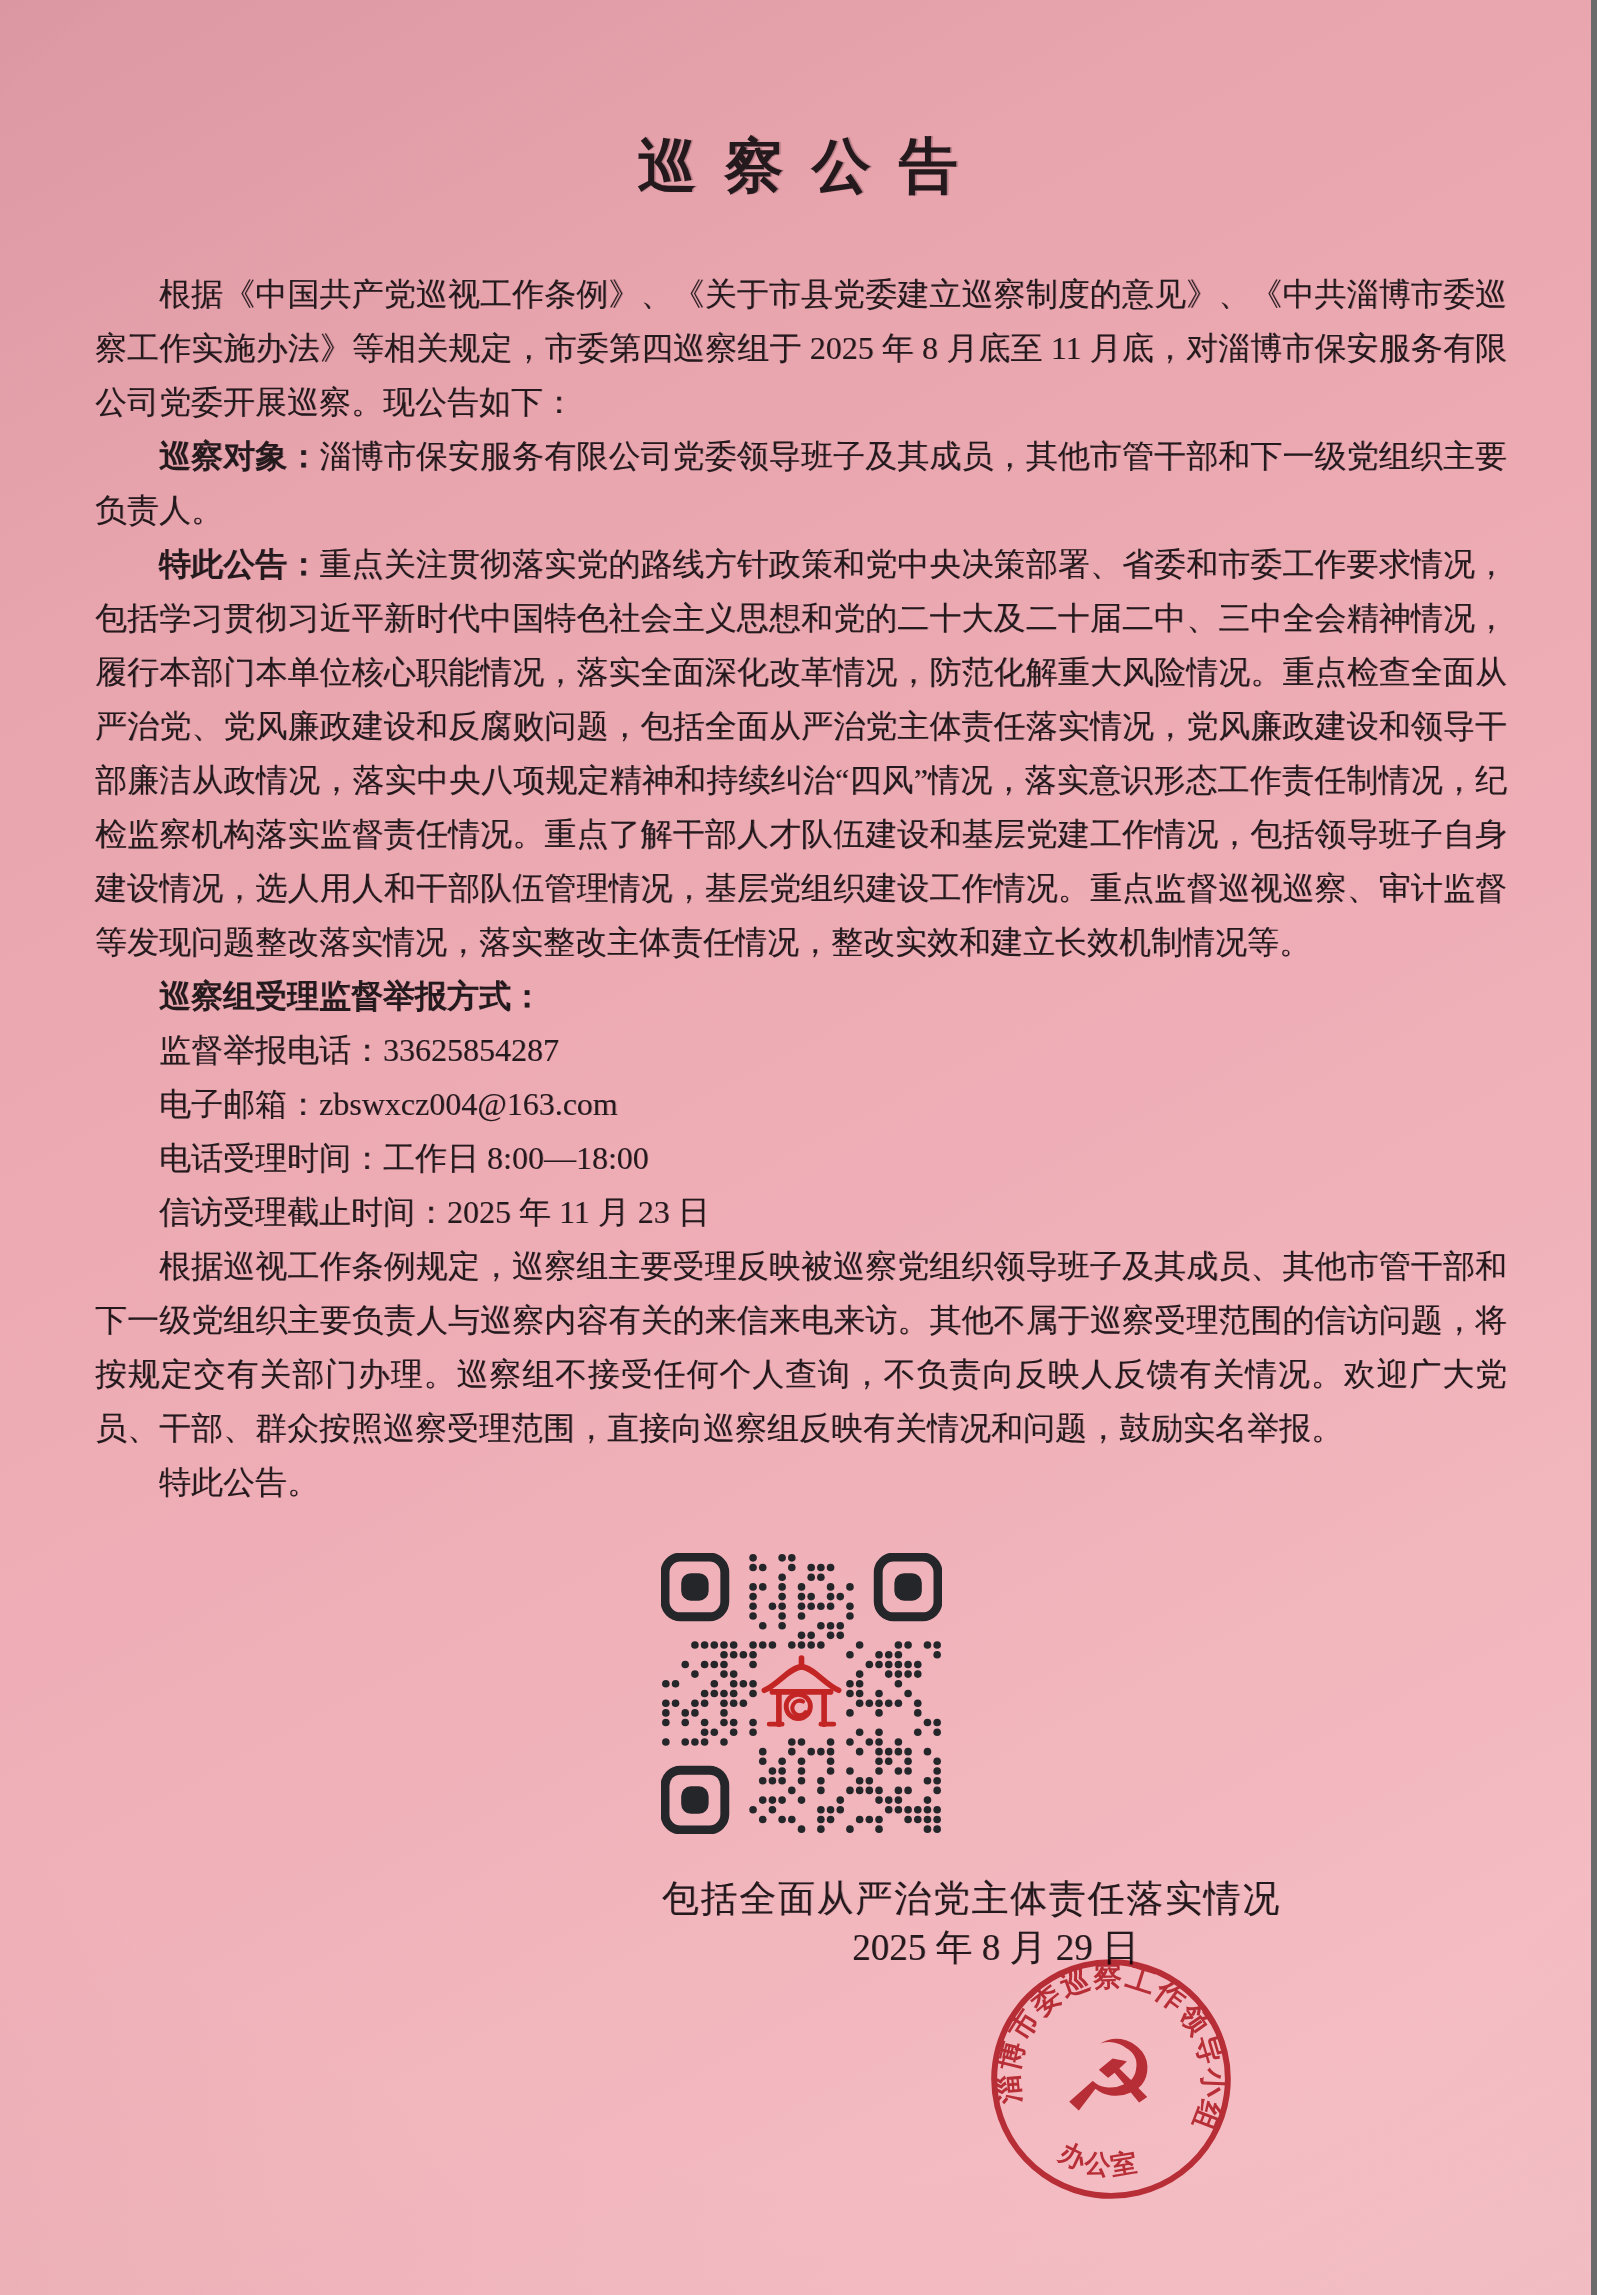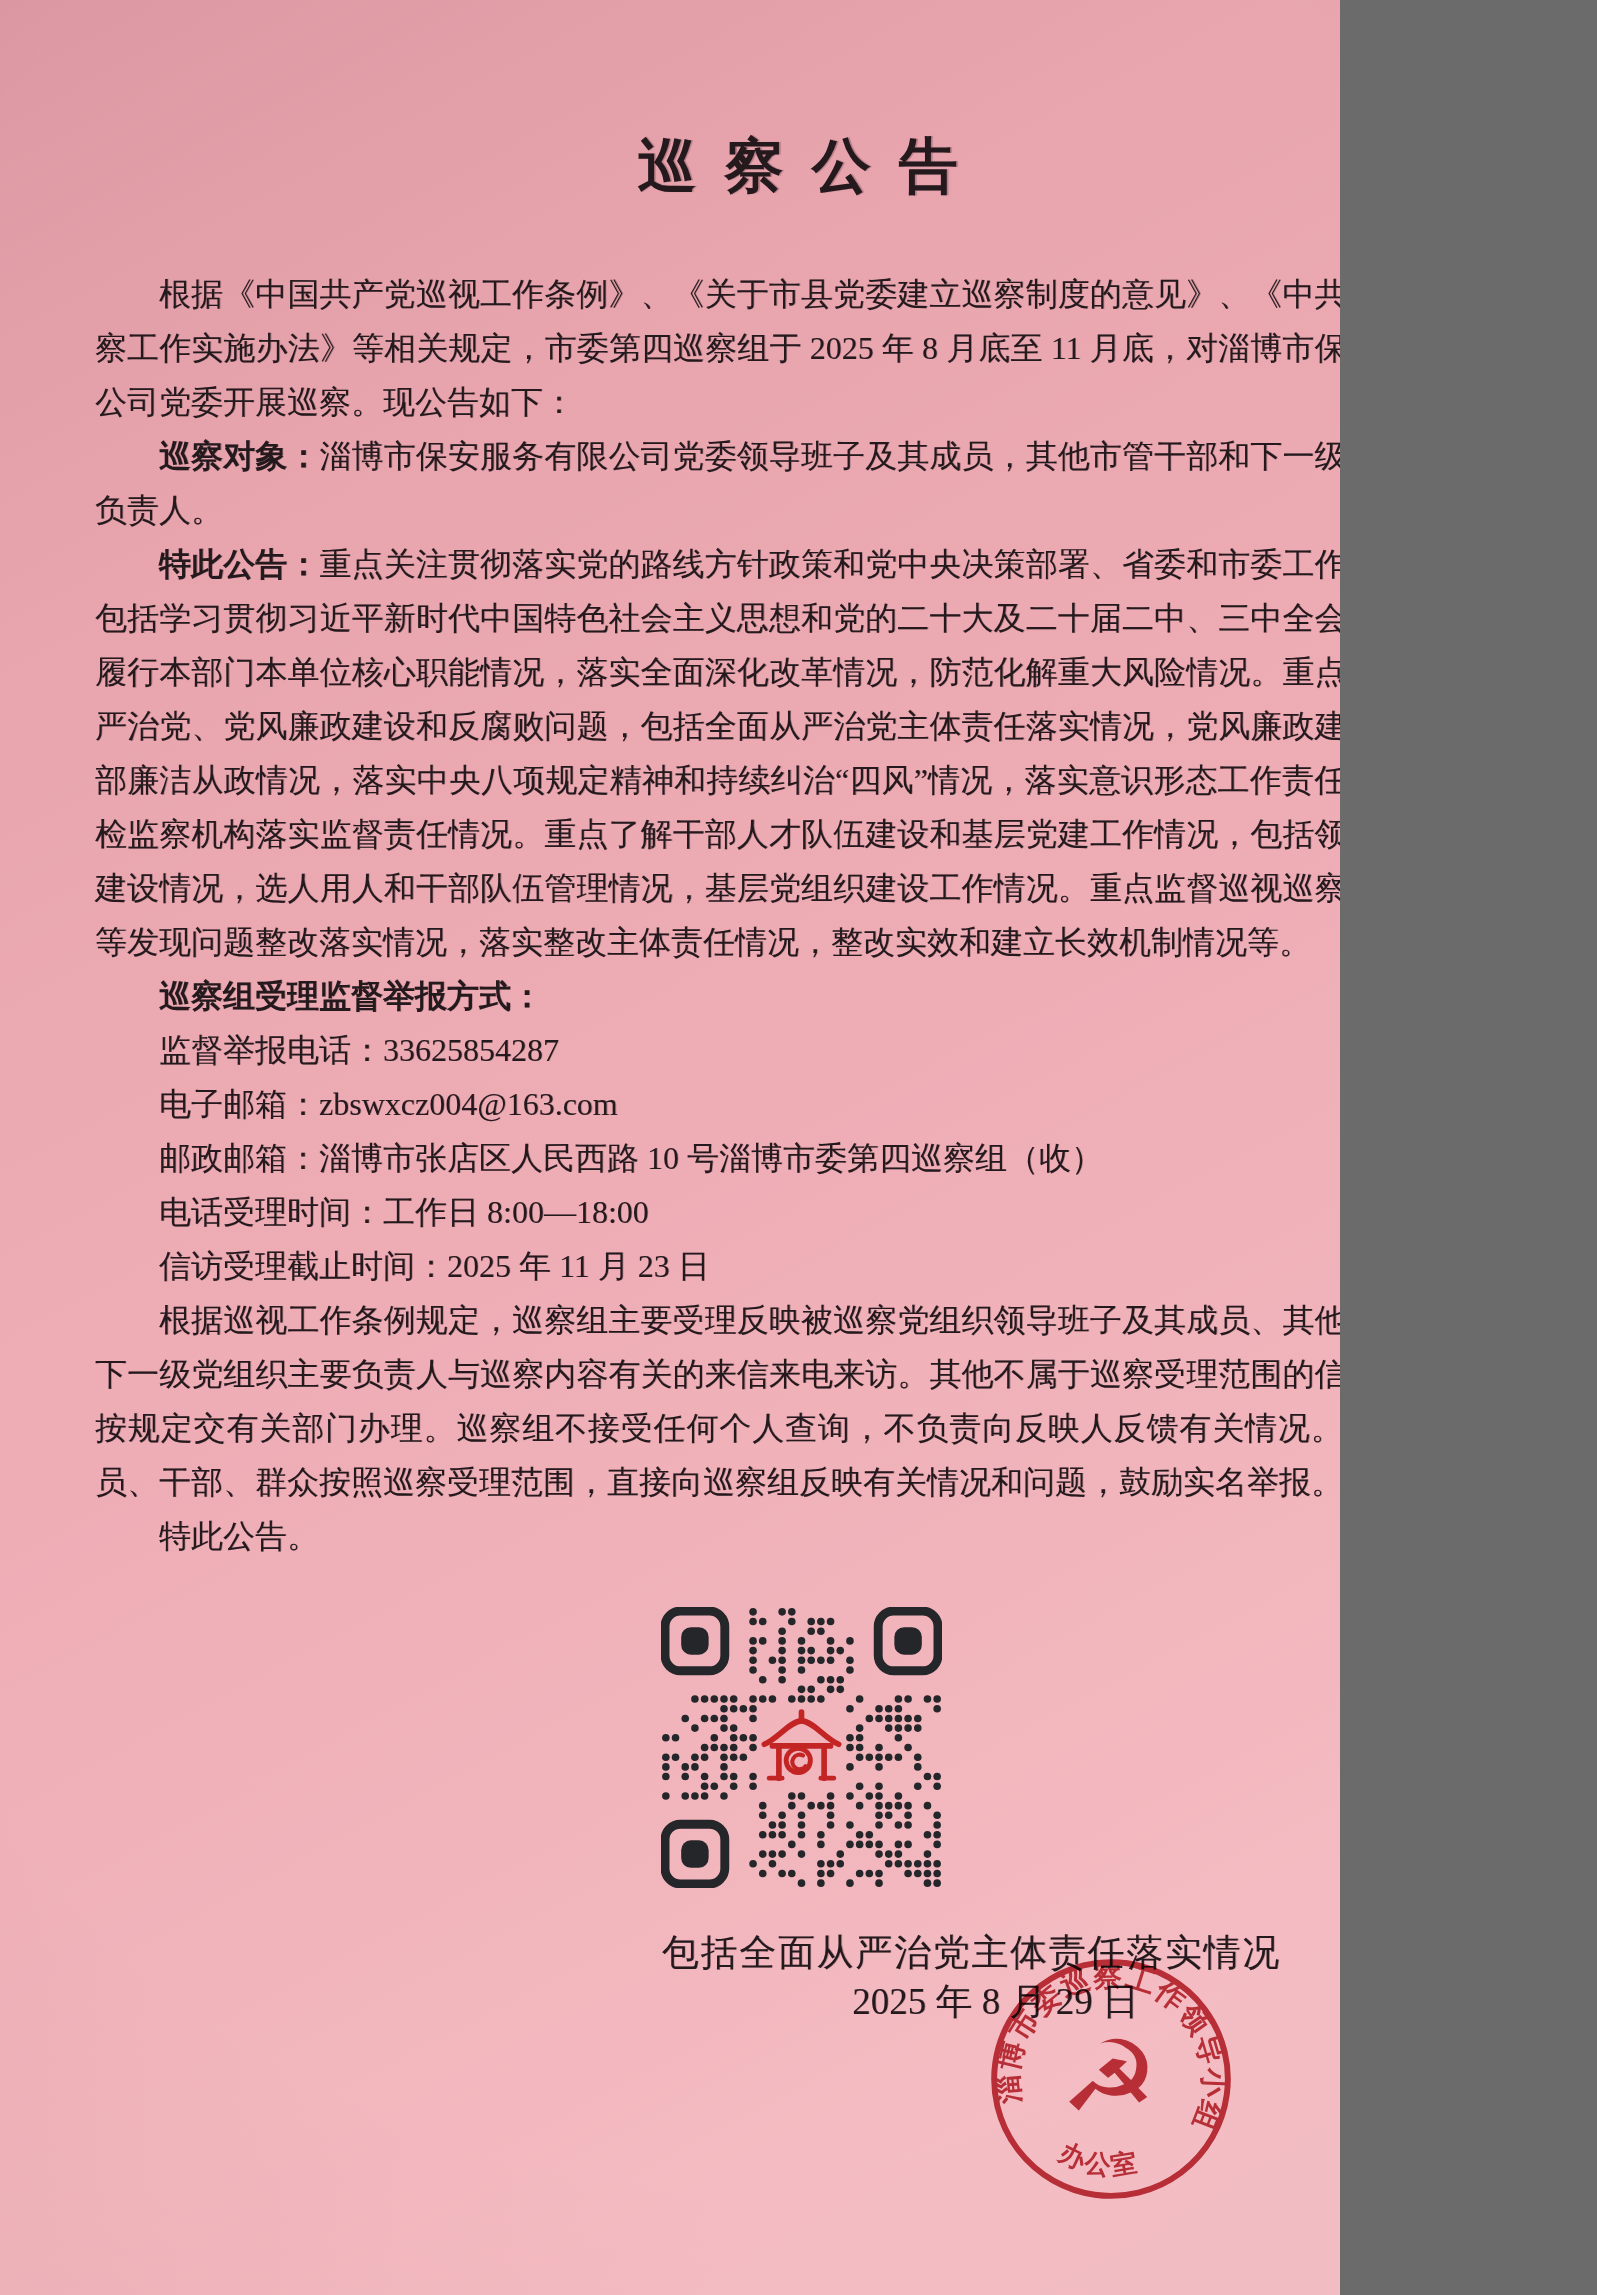--- a/index.html
+++ b/index.html
@@ -1,18 +1,18 @@
 <!DOCTYPE html>
 <html style="font-size:13.4px"><head>
 <meta charset="utf-8">
 <style>
   html,body{margin:0;padding:0;background:#6b6b6b;}
   .page{
     position:relative;
-    width:1340px;height:2295px;
+    width:1591px;height:2295px;
     overflow:hidden;
     background:linear-gradient(152deg,#dd99a3 0%,#e8a5ae 22%,#eeacb5 48%,#f2b6bd 75%,#f6c2c8 100%);
     font-family:"Liberation Serif","DejaVu Serif",serif;
     color:#241a1e;
   }
   .vignette{
     position:absolute;inset:0;pointer-events:none;
     background:radial-gradient(130% 95% at 52% 42%, rgba(0,0,0,0) 55%, rgba(110,40,52,0.10) 100%);
   }
   .content{position:absolute;left:95px;top:0;width:1412px;}
@@ -63,21 +63,20 @@
   <div class="content">
     <h1 class="doc-title">巡 察 公 告</h1>
 
     <div class="paras">
         <p class="para"><span>根据《中国共产党巡视工作条例》、《关于市县党委建立巡察制度的意见》、《中共淄博市委巡察工作实施办法》等相关规定，市委第四巡察组于 2025 年 8 月底至 11 月底，对淄博市保安服务有限公司党委开展巡察。现公告如下：</span></p>
         <p class="para"><b>巡察对象：</b><span>淄博市保安服务有限公司党委领导班子及其成员，其他市管干部和下一级党组织主要负责人。</span></p>
         <p class="para"><b>特此公告：</b><span>重点关注贯彻落实党的路线方针政策和党中央决策部署、省委和市委工作要求情况，包括学习贯彻习近平新时代中国特色社会主义思想和党的二十大及二十届二中、三中全会精神情况，履行本部门本单位核心职能情况，落实全面深化改革情况，防范化解重大风险情况。重点检查全面从严治党、党风廉政建设和反腐败问题，包括全面从严治党主体责任落实情况，党风廉政建设和领导干部廉洁从政情况，落实中央八项规定精神和持续纠治“四风”情况，落实意识形态工作责任制情况，纪检监察机构落实监督责任情况。重点了解干部人才队伍建设和基层党建工作情况，包括领导班子自身建设情况，选人用人和干部队伍管理情况，基层党组织建设工作情况。重点监督巡视巡察、审计监督等发现问题整改落实情况，落实整改主体责任情况，整改实效和建立长效机制情况等。</span></p>
         <p class="para"><b>巡察组受理监督举报方式：</b></p>
         <p class="para"><span>监督举报电话：33625854287</span></p>
         <p class="para"><span>电子邮箱：zbswxcz004@163.com</span></p>
-        <p class="para"><span>邮政邮箱：淄博市张店区人民西路 10 号淄博市委第四巡察组（收）</span></p>
         <p class="para"><span>电话受理时间：工作日 8:00—18:00</span></p>
         <p class="para"><span>信访受理截止时间：2025 年 11 月 23 日</span></p>
         <p class="para"><span>根据巡视工作条例规定，巡察组主要受理反映被巡察党组织领导班子及其成员、其他市管干部和下一级党组织主要负责人与巡察内容有关的来信来电来访。其他不属于巡察受理范围的信访问题，将按规定交有关部门办理。巡察组不接受任何个人查询，不负责向反映人反馈有关情况。欢迎广大党员、干部、群众按照巡察受理范围，直接向巡察组反映有关情况和问题，鼓励实名举报。</span></p>
         <p class="para"><span>特此公告。</span></p>
       </div>
 
     <div class="qr-wrap">
         <svg viewBox="0 0 348 348" xmlns="http://www.w3.org/2000/svg">
           <g fill="#24262a">
             <circle cx="114" cy="6" r="4.7"></circle>

